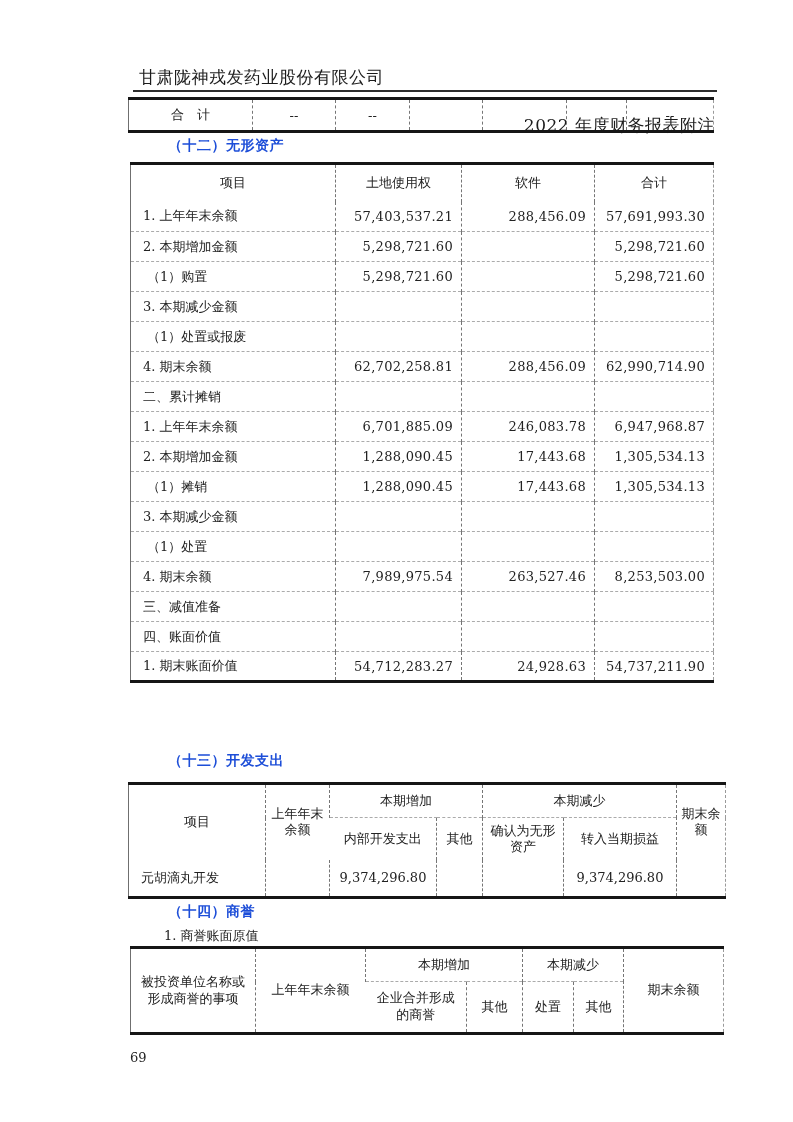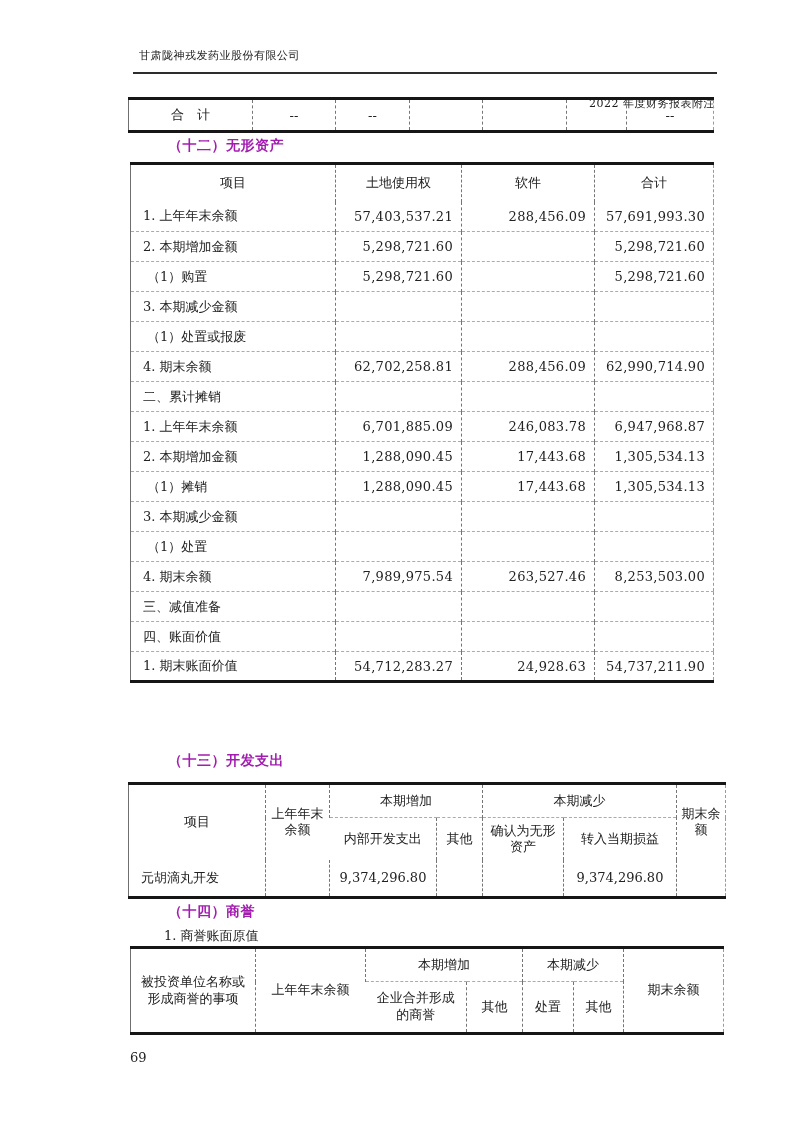--- a/index.html
+++ b/index.html
@@ -4,22 +4,22 @@
 <style>
   html,body { margin:0; padding:0; background:#e8e8e8; }
   .page {
     position:relative; width:793px; height:1122px; margin:0 auto;
     background:#ffffff; overflow:hidden;
     font-family:"DejaVu Serif","Liberation Serif",serif;
     color:#1c1c1c;
   }
   
   .running-header {
-    position:absolute; left:133px; top:46px; width:584px; height:26px;
-    border-bottom:2px solid #2d2d2d; font-size:11px;
+    position:absolute; left:133px; top:64px; width:584px; height:26px;
+    border-bottom:2px solid #2d2d2d; font-size:17px;
   }
   .running-header .left  { position:absolute; left:6px;  top:2px; letter-spacing:0.5px; }
   .running-header .right { position:absolute; right:2px; top:2px; letter-spacing:0.5px;margin-top:48px; }
 
   
   table.t {
     position:absolute; border-collapse:collapse; table-layout:fixed;
     font-size:13px; color:#222;
     border-top:3px solid #161616; border-bottom:3px solid #161616;
     border-left:1px solid #6f6f6f; border-right:1px dashed #9a9a9a;
@@ -50,21 +50,21 @@
   #dev-table .dr  { height:38px; }
   #dev-table th { text-align:center; padding:2px 4px; line-height:1.25; }
 
   #goodwill-table { left:130px; top:946px; width:593px; }
   #goodwill-table .hr1 { height:34px; }
   #goodwill-table .hr2 { height:52px; }
   #goodwill-table th { text-align:center; padding:2px 6px; line-height:1.3; }
 
   .section-heading {
     position:absolute; left:168px; font-size:14px; font-weight:bold;
-    letter-spacing:0.5px; color:#a21caf;text-align:right;
+    letter-spacing:0.5px; color:#1d4ed8;text-align:right;
   }
   #h12 { top:137px; }
   #h13 { top:752px; }
   #h14 { top:903px; }
   .sub-heading {
     position:absolute; left:164px; top:927px; font-size:13px; color:#1c1c1c;
   }
   .page-number {
     position:absolute; left:130px; top:1050px; width:583px;
     text-align:left; font-size:13px; color:#222;

